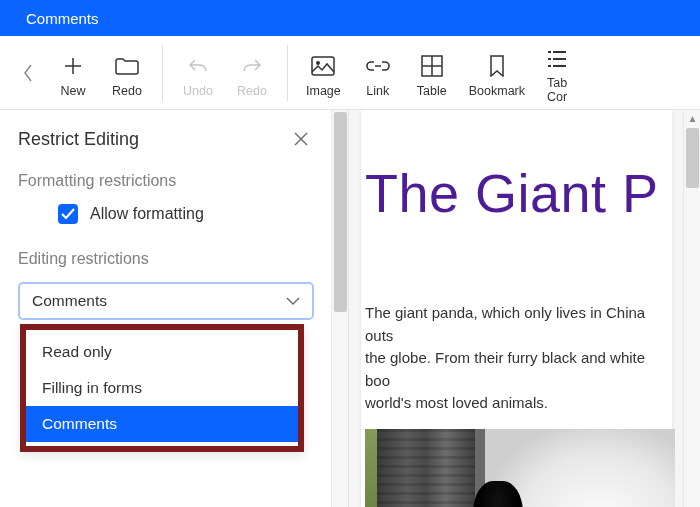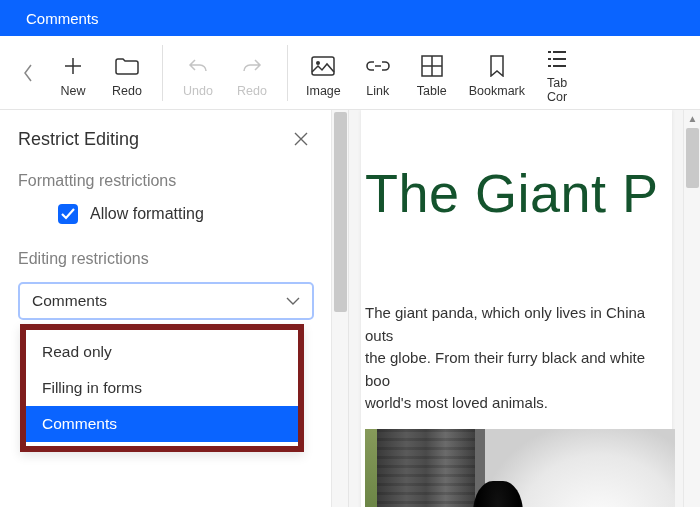--- a/index.html
+++ b/index.html
@@ -29,21 +29,21 @@
   .dropdown-text { font-size:15.5px; color:#333;}
   .dropdown-caret { color:#666; }
   .dropdown-list { position:absolute; top:40px; left:0; width:284px; background:#fff; border:6px solid #7f1d1d; box-shadow:0 4px 10px rgba(0,0,0,0.1); padding:4px 0; z-index:10;}
   .dropdown-item { padding:9px 16px; font-size:15.5px; color:#333; cursor:pointer;}
   .dropdown-item.selected { background:#0a64ff; color:#fff;}
   .doc-area { flex:1; background:#f5f5f5; position:relative; overflow:hidden; border-left:1px solid #e5e5e5;}
   .doc-scroll { position:absolute; right:0; top:0; width:17px; height:100%; background:#f6f6f6; border-left:1px solid #e8e8e8;}
   .doc-scroll .arrow { position:absolute; left:0; width:17px; height:17px; display:flex; align-items:center; justify-content:center; color:#888; font-size:10px;}
   .doc-scroll .thumb { position:absolute; left:2px; width:13px; background:#c9c9c9; border-radius:2px;}
   .page { position:absolute; left:12px; top:0; right:28px; height:600px; background:#fff; box-shadow:0 0 4px rgba(0,0,0,0.08);}
-  .doc-title { color:#14532d; font-size:54px; font-weight:300; margin:52px 0 0 0; padding-left:4px; white-space:nowrap; overflow:hidden; letter-spacing:0.5px;}
+  .doc-title { color:#4c1d95; font-size:54px; font-weight:300; margin:52px 0 0 0; padding-left:4px; white-space:nowrap; overflow:hidden; letter-spacing:0.5px;}
   .doc-body { color:#333; font-size:15px; line-height:1.5; margin-top:78px; padding-left:4px; }
   .doc-image { margin-top:14px; margin-left:4px; width:310px; height:120px; overflow:hidden; position:relative; background:#6a6a6a;}
   .trunk { position:absolute; left:12px; top:0; width:98px; height:100%; background:linear-gradient(90deg,#3a3a3a 0%, #5a5a5a 30%, #4a4a4a 50%, #6b6b6b 70%, #3f3f3f 100%);} 
   .trunk::before{content:"";position:absolute;left:0;top:0;right:0;bottom:0;background:repeating-linear-gradient(0deg,rgba(0,0,0,0.15) 0 3px,transparent 3px 9px);} 
   .fur-white { position:absolute; right:0; top:0; width:190px; height:100%; background:radial-gradient(ellipse 160px 140px at 60% 80%, #fdfdfd 0%, #e8e8e8 50%, #cfcfcf 75%);} 
   .fur-black { position:absolute; left:108px; top:52px; width:50px; height:80px; background:radial-gradient(ellipse at 50% 30%, #111 0%, #000 60%, #222 100%); border-radius:40% 40% 20% 20%;} 
   .bg-green { position:absolute; left:0; top:0; width:18px; height:100%; background:linear-gradient(180deg,#869a5a,#5e7a3c);} 
   svg { display:block; }
   .tb-last .label { line-height:1.1;}
 </style>

